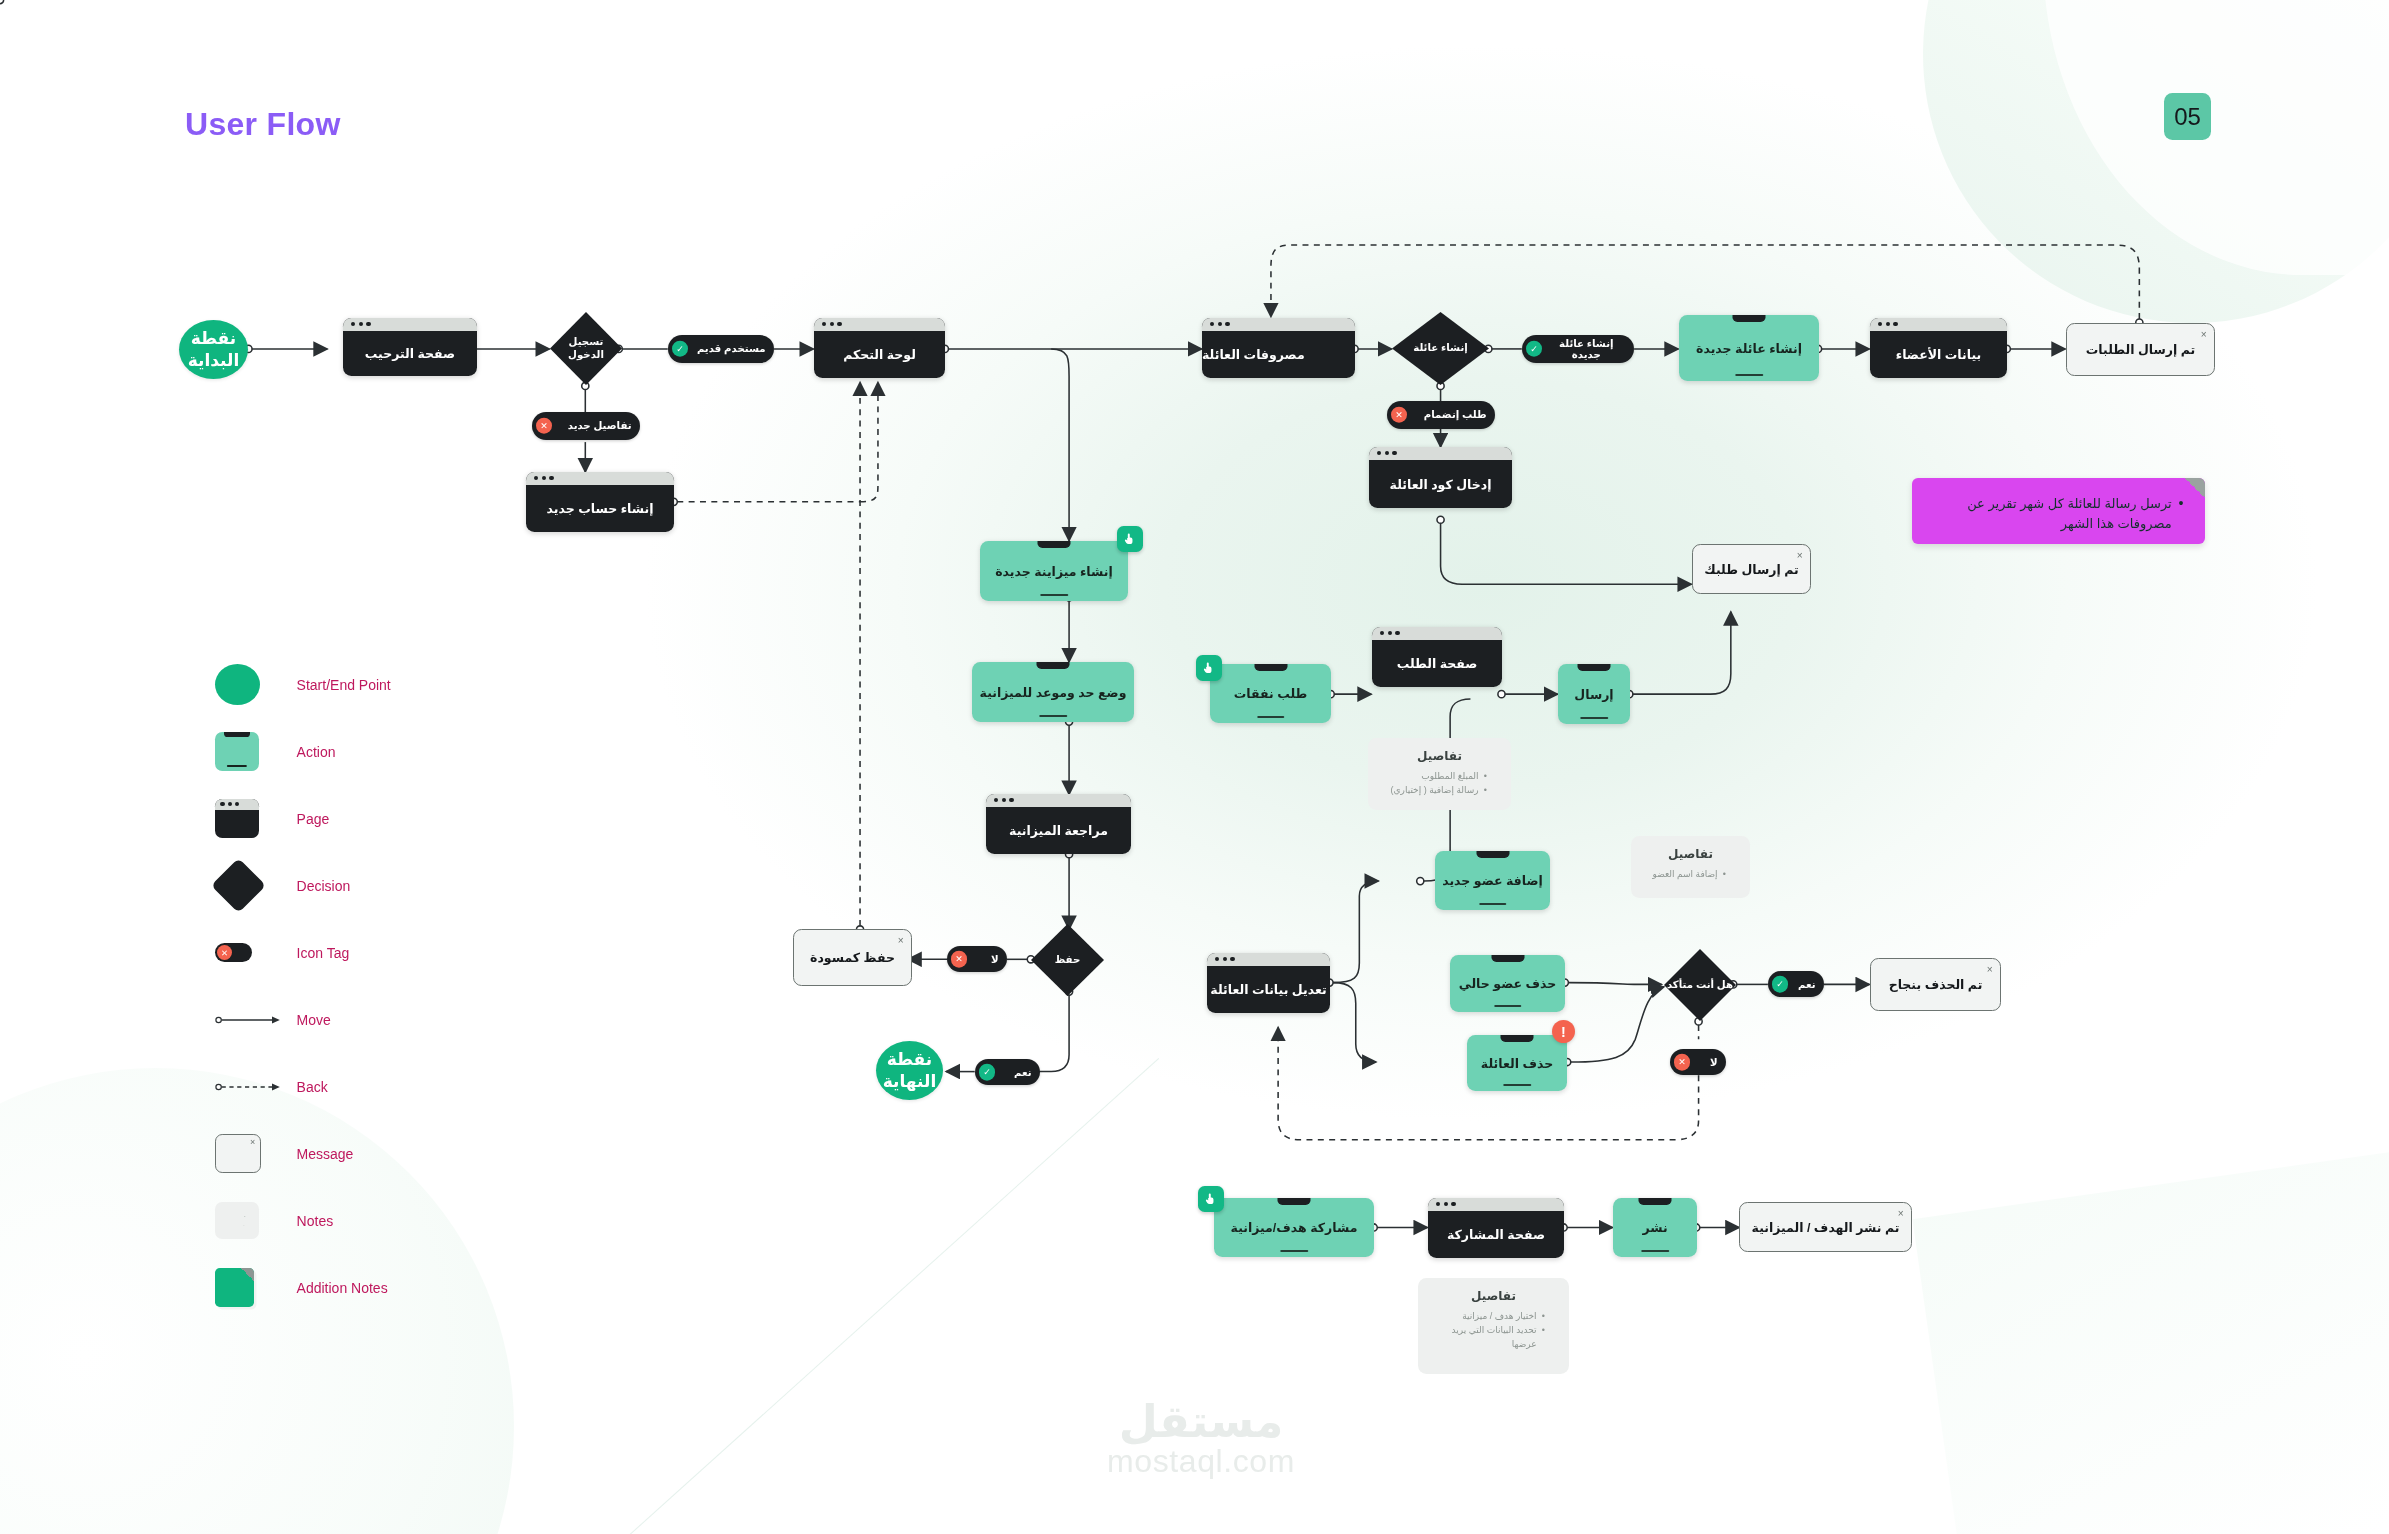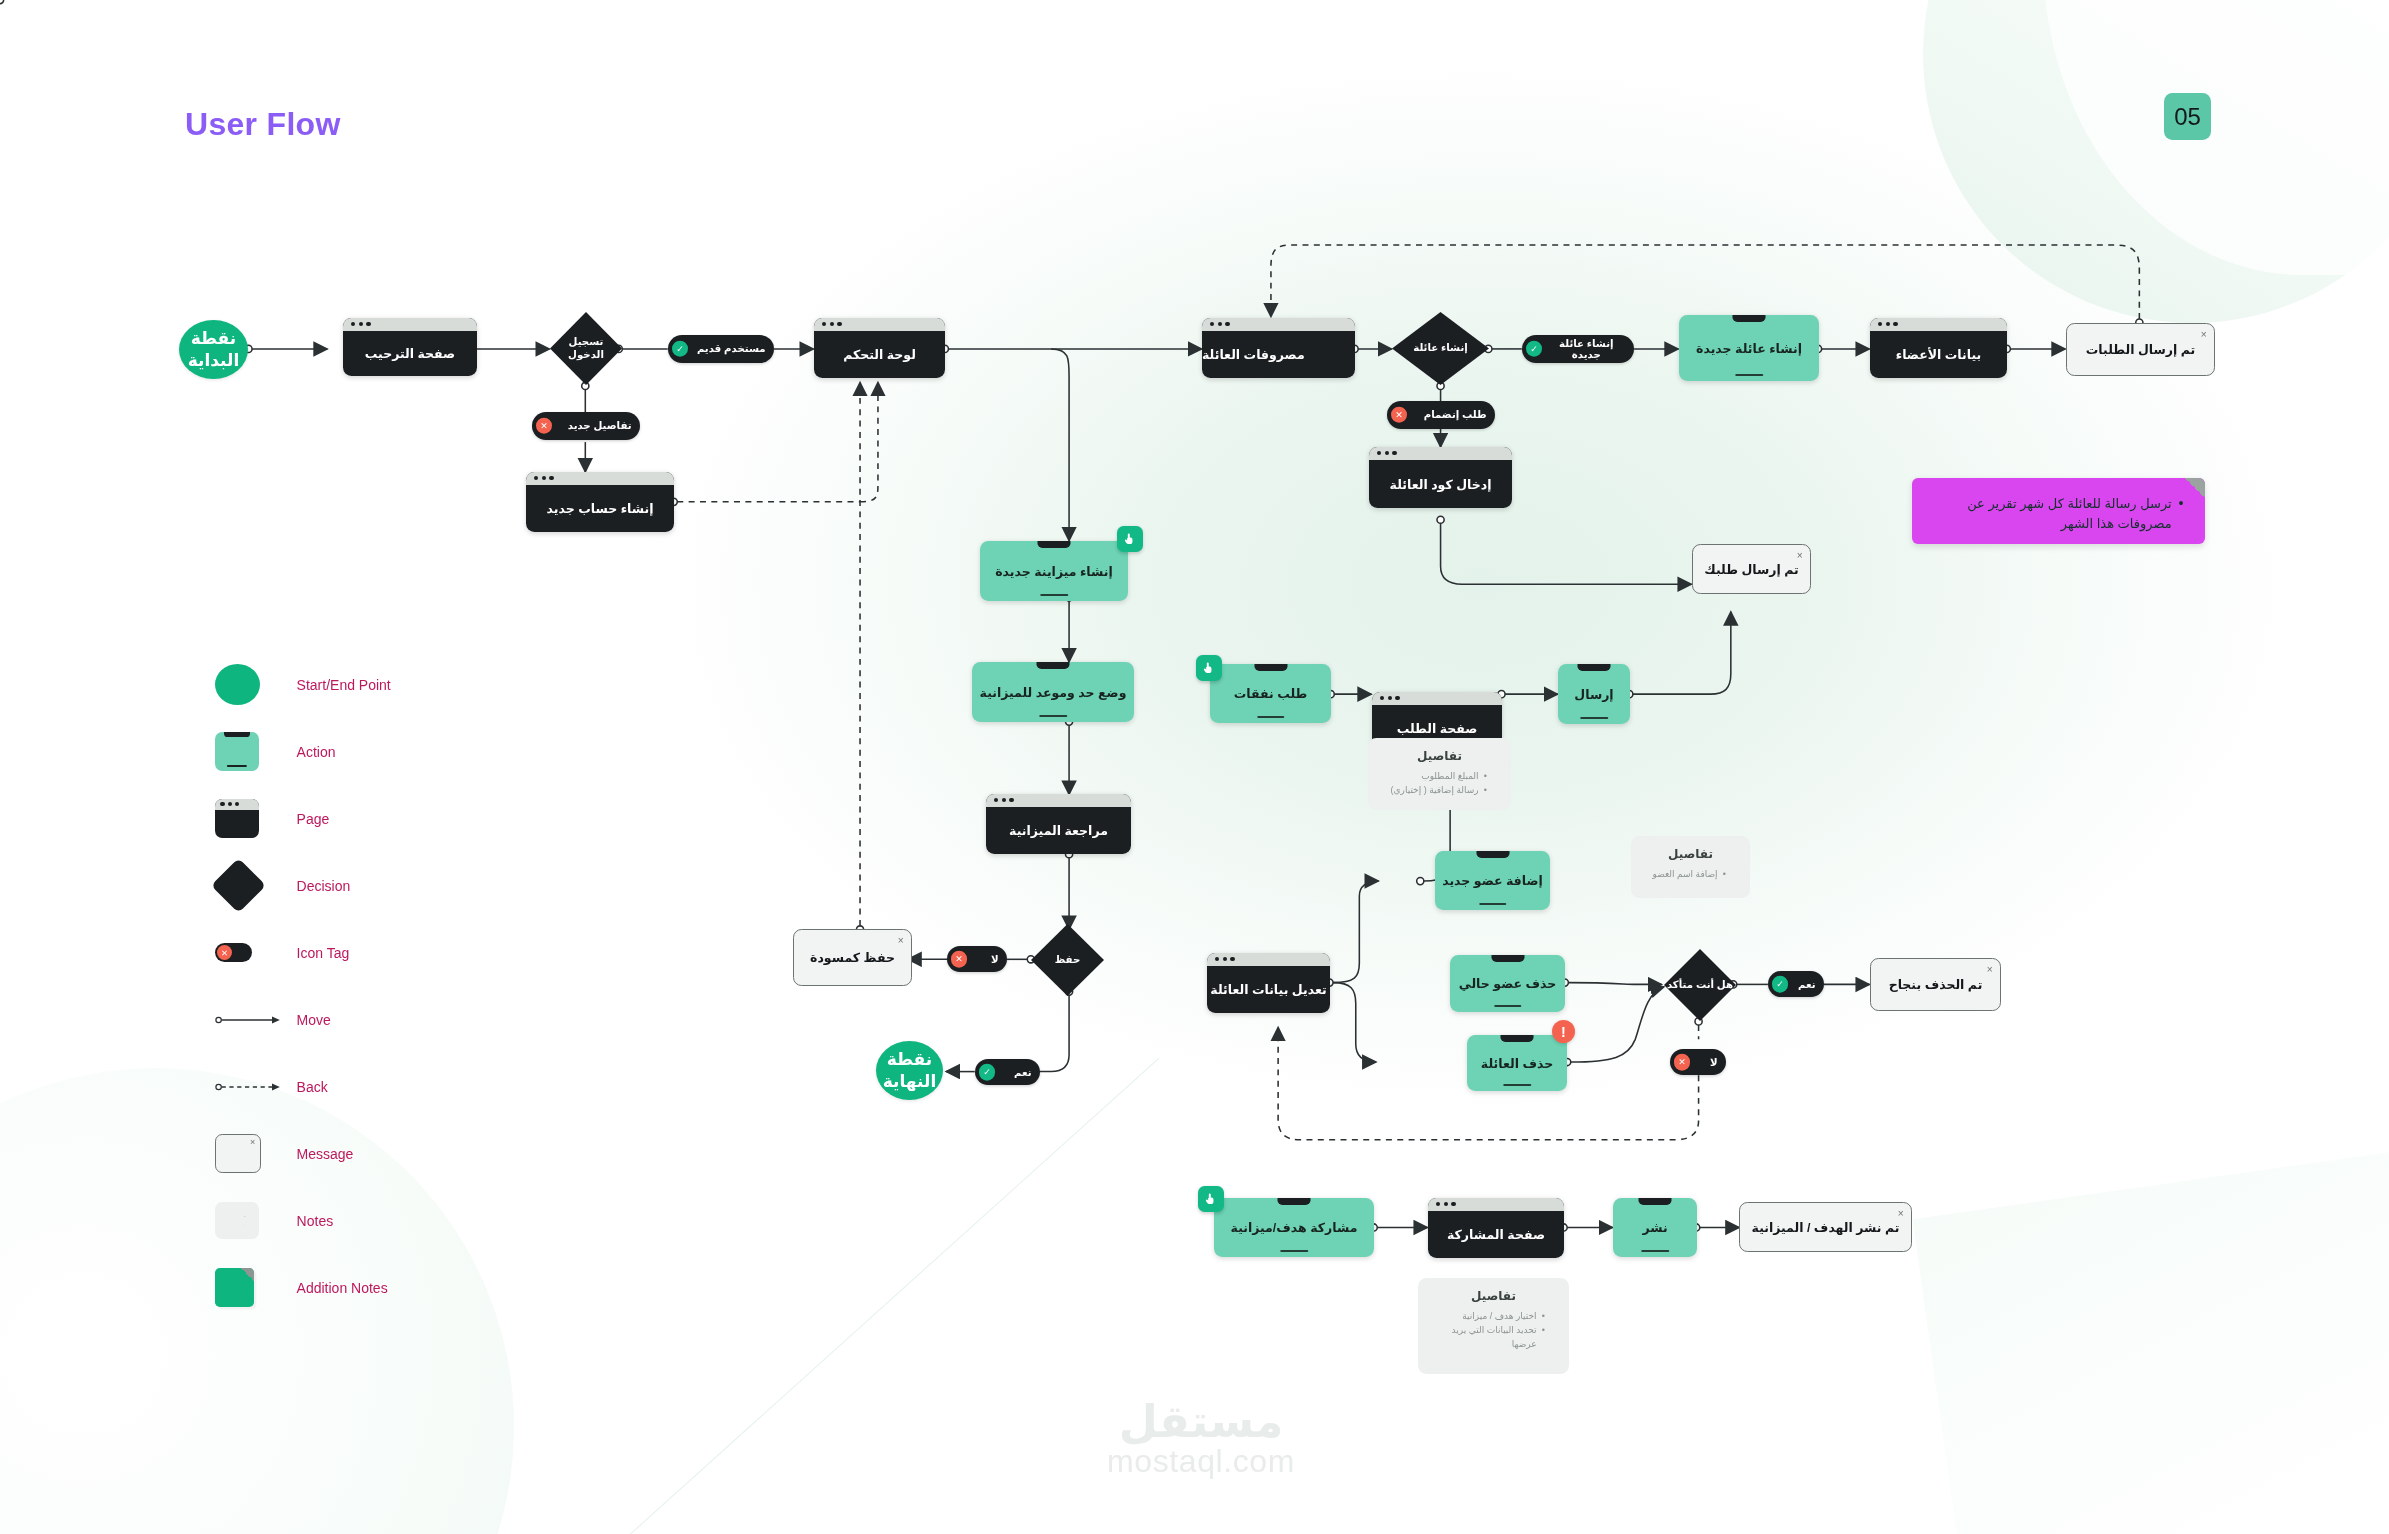--- a/index.html
+++ b/index.html
@@ -416,21 +416,21 @@
 
 <div class="node n-action" style="left:1210px;top:664px;width:121px;height:59px;">
   <span>طلب نفقات</span>
 </div>
 <div class="chip chip-touch" style="left:1196px;top:655px;">
   <svg width="15.5" height="15.5" viewBox="0 0 24 24" fill="#fff">
       <path d="M9 11V5.5a1.5 1.5 0 0 1 3 0V10h1.2a3 3 0 0 1 3 3v3.2a4 4 0 0 1-4 4H10a4 4 0 0 1-3.3-1.8l-2-3a1.4 1.4 0 0 1 2.1-1.8L8 14.8V11z"></path>
     </svg>
 </div>
 
-<div class="node n-page" style="left:1372px;top:692px;width:130px;height:60px;">
+<div class="node n-page" style="left:1372px;top:627px;width:130px;height:60px;">
   <span class="dots">
       <i></i>
       <i></i>
       <i></i>
     </span>
   <span>صفحة الطلب</span>
 </div>
 
 <div class="node n-action" style="left:1558px;top:664px;width:72px;height:60px;">
   <span>إرسال</span>

